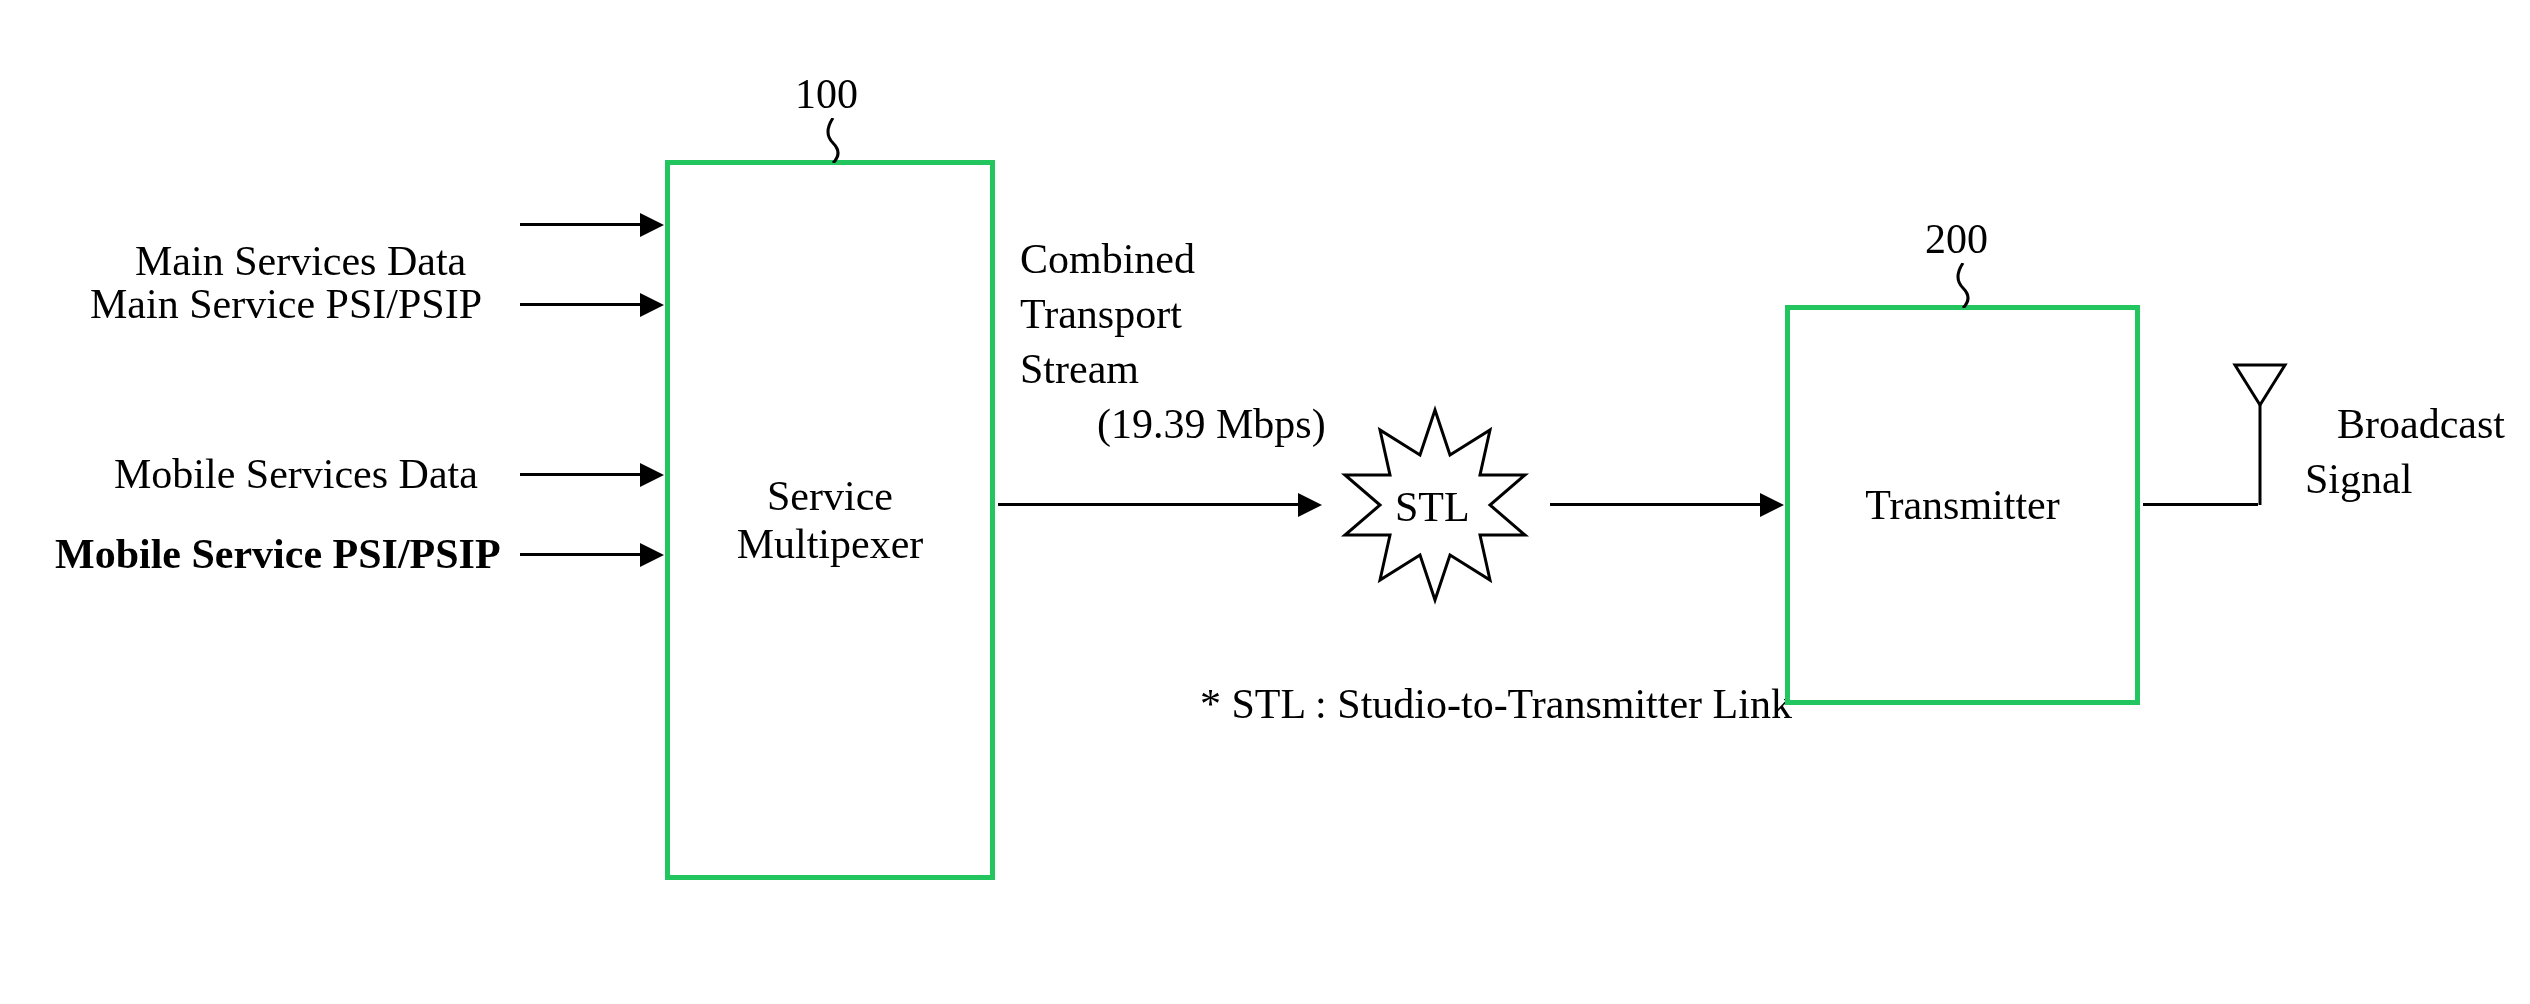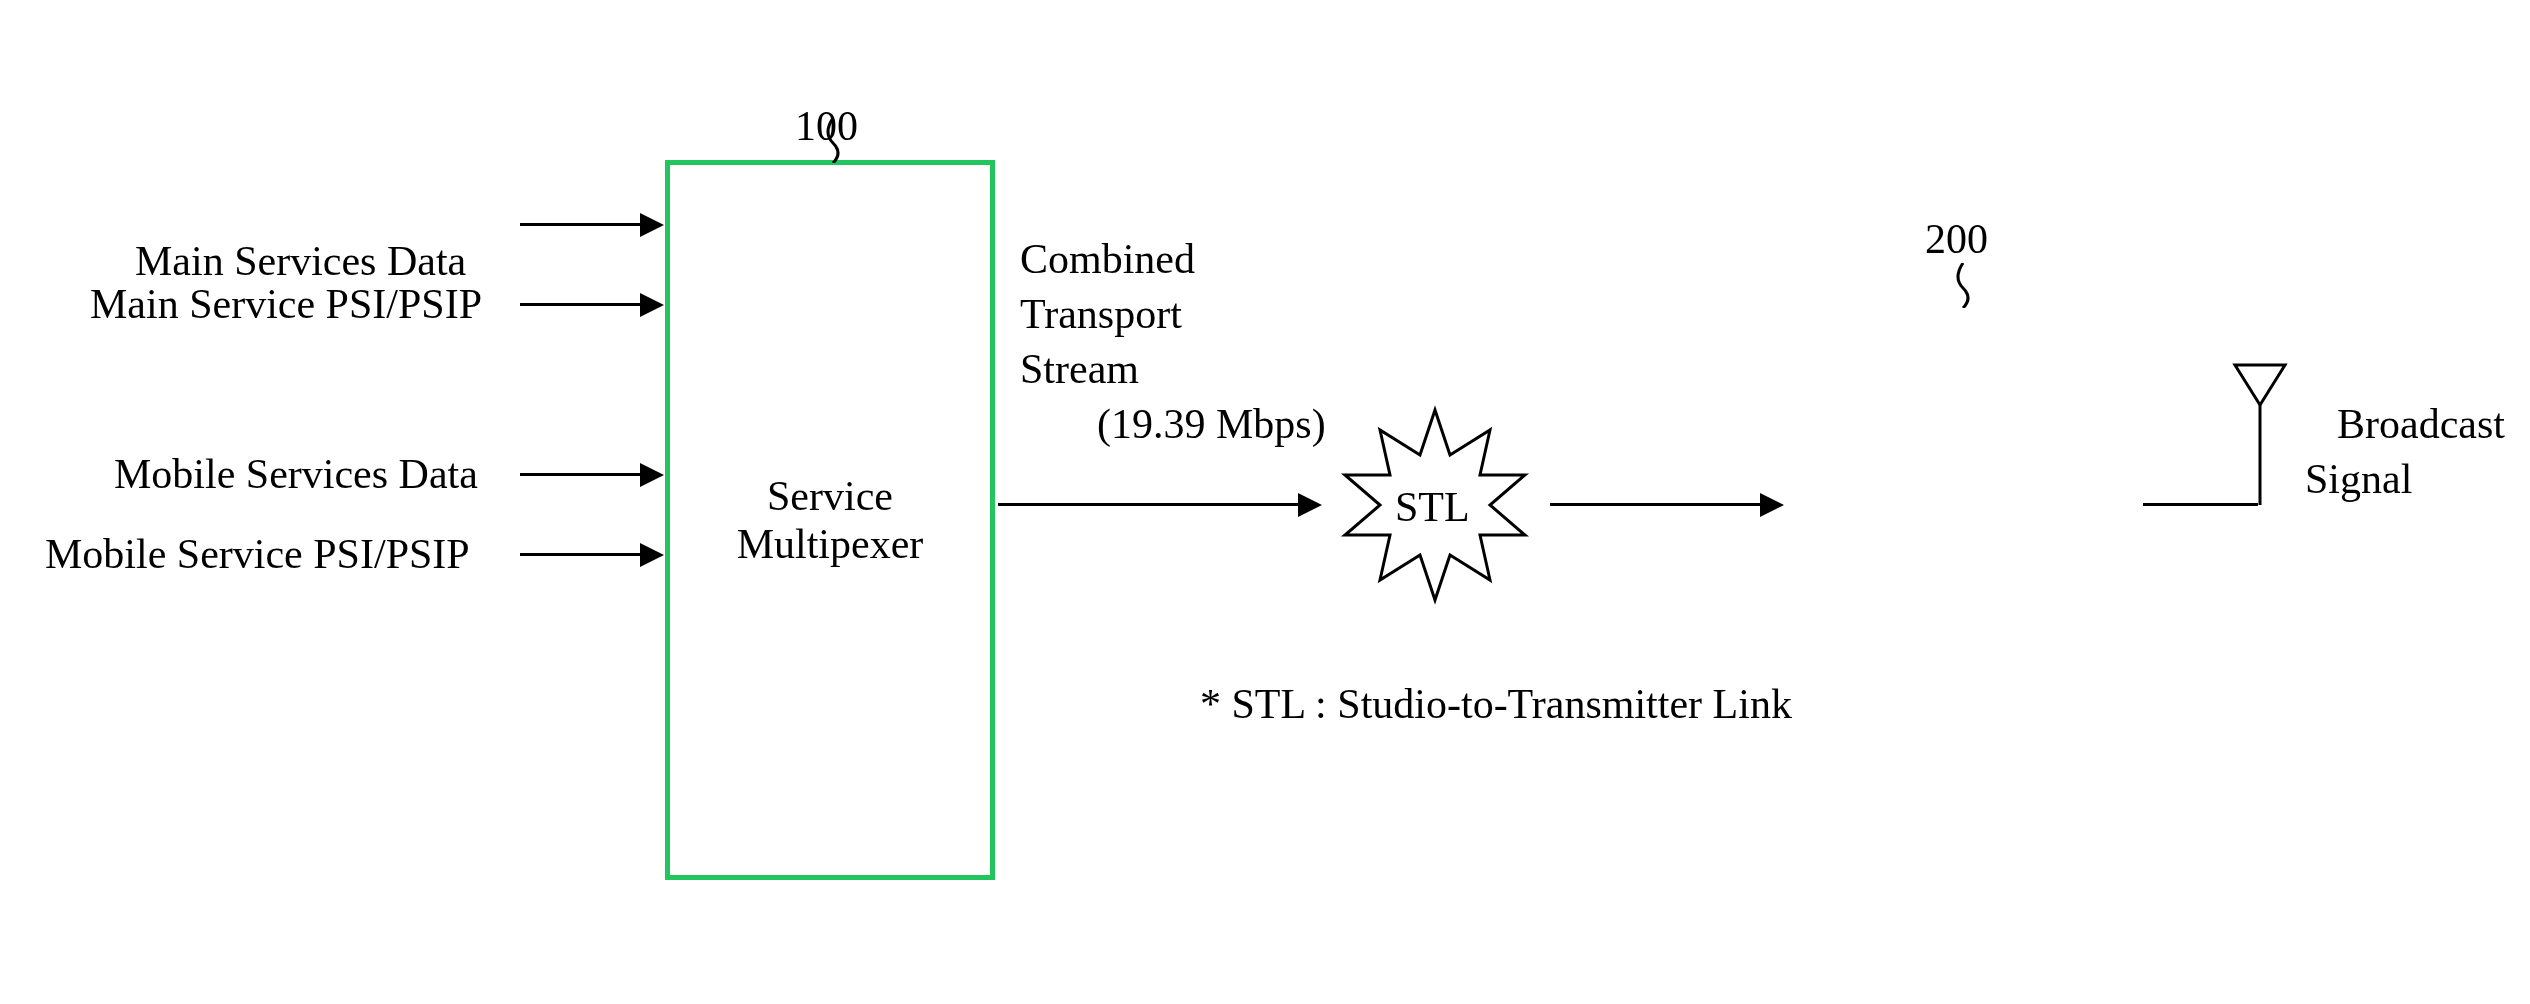--- a/index.html
+++ b/index.html
@@ -45,40 +45,40 @@
   }
 </style>
 </head>
 <body>
 
 <div class="stage">
 
   <div class="label" style="left:135px; top:200px;margin-top:37px;">Main Services Data</div>
   <div class="label" style="left:90px; top:280px;">Main Service PSI/PSIP</div>
   <div class="label" style="left:105px; top:450px;margin-left:9px;">Mobile Services Data</div>
-  <div class="label" style="left:45px; top:530px;">Mobile Service PSI/PSIP</div>
+  <div class="label" style="left:55px; top:530px;font-weight:bold;">Mobile Service PSI/PSIP</div>
 
   <div class="arrow-line" style="left:520px; top:223px; width:120px;"></div>
   <div class="arrow-head-right" style="left:640px; top:213px;"></div>
 
   <div class="arrow-line" style="left:520px; top:303px; width:120px;"></div>
   <div class="arrow-head-right" style="left:640px; top:293px;"></div>
 
   <div class="arrow-line" style="left:520px; top:473px; width:120px;"></div>
   <div class="arrow-head-right" style="left:640px; top:463px;"></div>
 
   <div class="arrow-line" style="left:520px; top:553px; width:120px;"></div>
   <div class="arrow-head-right" style="left:640px; top:543px;"></div>
 
   <div class="box" style="left:665px; top:160px; width:330px; height:720px;">
     <span>Service
 Multipexer</span>
   </div>
 
-  <div class="label" style="left:795px; top:70px;margin-top:32px;">100</div>
+  <div class="label" style="left:795px; top:70px;">100</div>
   <svg style="position:absolute; left:818px; top:118px; width:30px; height:45px;">
     <path d="M 15 0 Q 5 15 15 25 Q 25 35 15 45" stroke="#000" stroke-width="3" fill="none"></path>
   </svg>
 
   <div class="label" style="left:1020px; top:235px;">Combined</div>
   <div class="label" style="left:1020px; top:290px;">Transport</div>
   <div class="label" style="left:1020px; top:345px;">Stream</div>
   <div class="label" style="left:1056px; top:400px;margin-left:41px;">(19.39 Mbps)</div>
 
   <div class="arrow-line" style="left:998px; top:503px; width:300px;"></div>
@@ -87,20 +87,23 @@
   <svg style="position:absolute; left:1330px; top:400px; width:210px; height:210px;">
     <polygon points="105,10 120,55 160,30 150,75 195,75 160,105 195,135 150,135 160,180 120,155 105,200 90,155 50,180 60,135 15,135 50,105 15,75 60,75 50,30 90,55" fill="#fff" stroke="#000" stroke-width="3"></polygon>
   </svg>
   <div class="label" style="left:1395px; top:483px;text-align:center;">STL</div>
 
   <div class="label" style="left:1200px; top:680px;">* STL : Studio-to-Transmitter Link</div>
 
   <div class="arrow-line" style="left:1550px; top:503px; width:210px;"></div>
   <div class="arrow-head-right" style="left:1760px; top:493px;"></div>
 
+  <div class="box" style="left:1785px; top:305px; width:355px; height:400px;">
+    <span>Transmitter</span>
+  </div>
 
   <div class="label" style="left:1925px; top:215px;">200</div>
   <svg style="position:absolute; left:1948px; top:263px; width:30px; height:45px;">
     <path d="M 15 0 Q 5 15 15 25 Q 25 35 15 45" stroke="#000" stroke-width="3" fill="none"></path>
   </svg>
 
   <div class="arrow-line" style="left:2143px; top:503px; width:115px;"></div>
 
   <svg style="position:absolute; left:2230px; top:360px; width:60px; height:150px;">
     <polygon points="5,5 55,5 30,45" fill="none" stroke="#000" stroke-width="3"></polygon>

